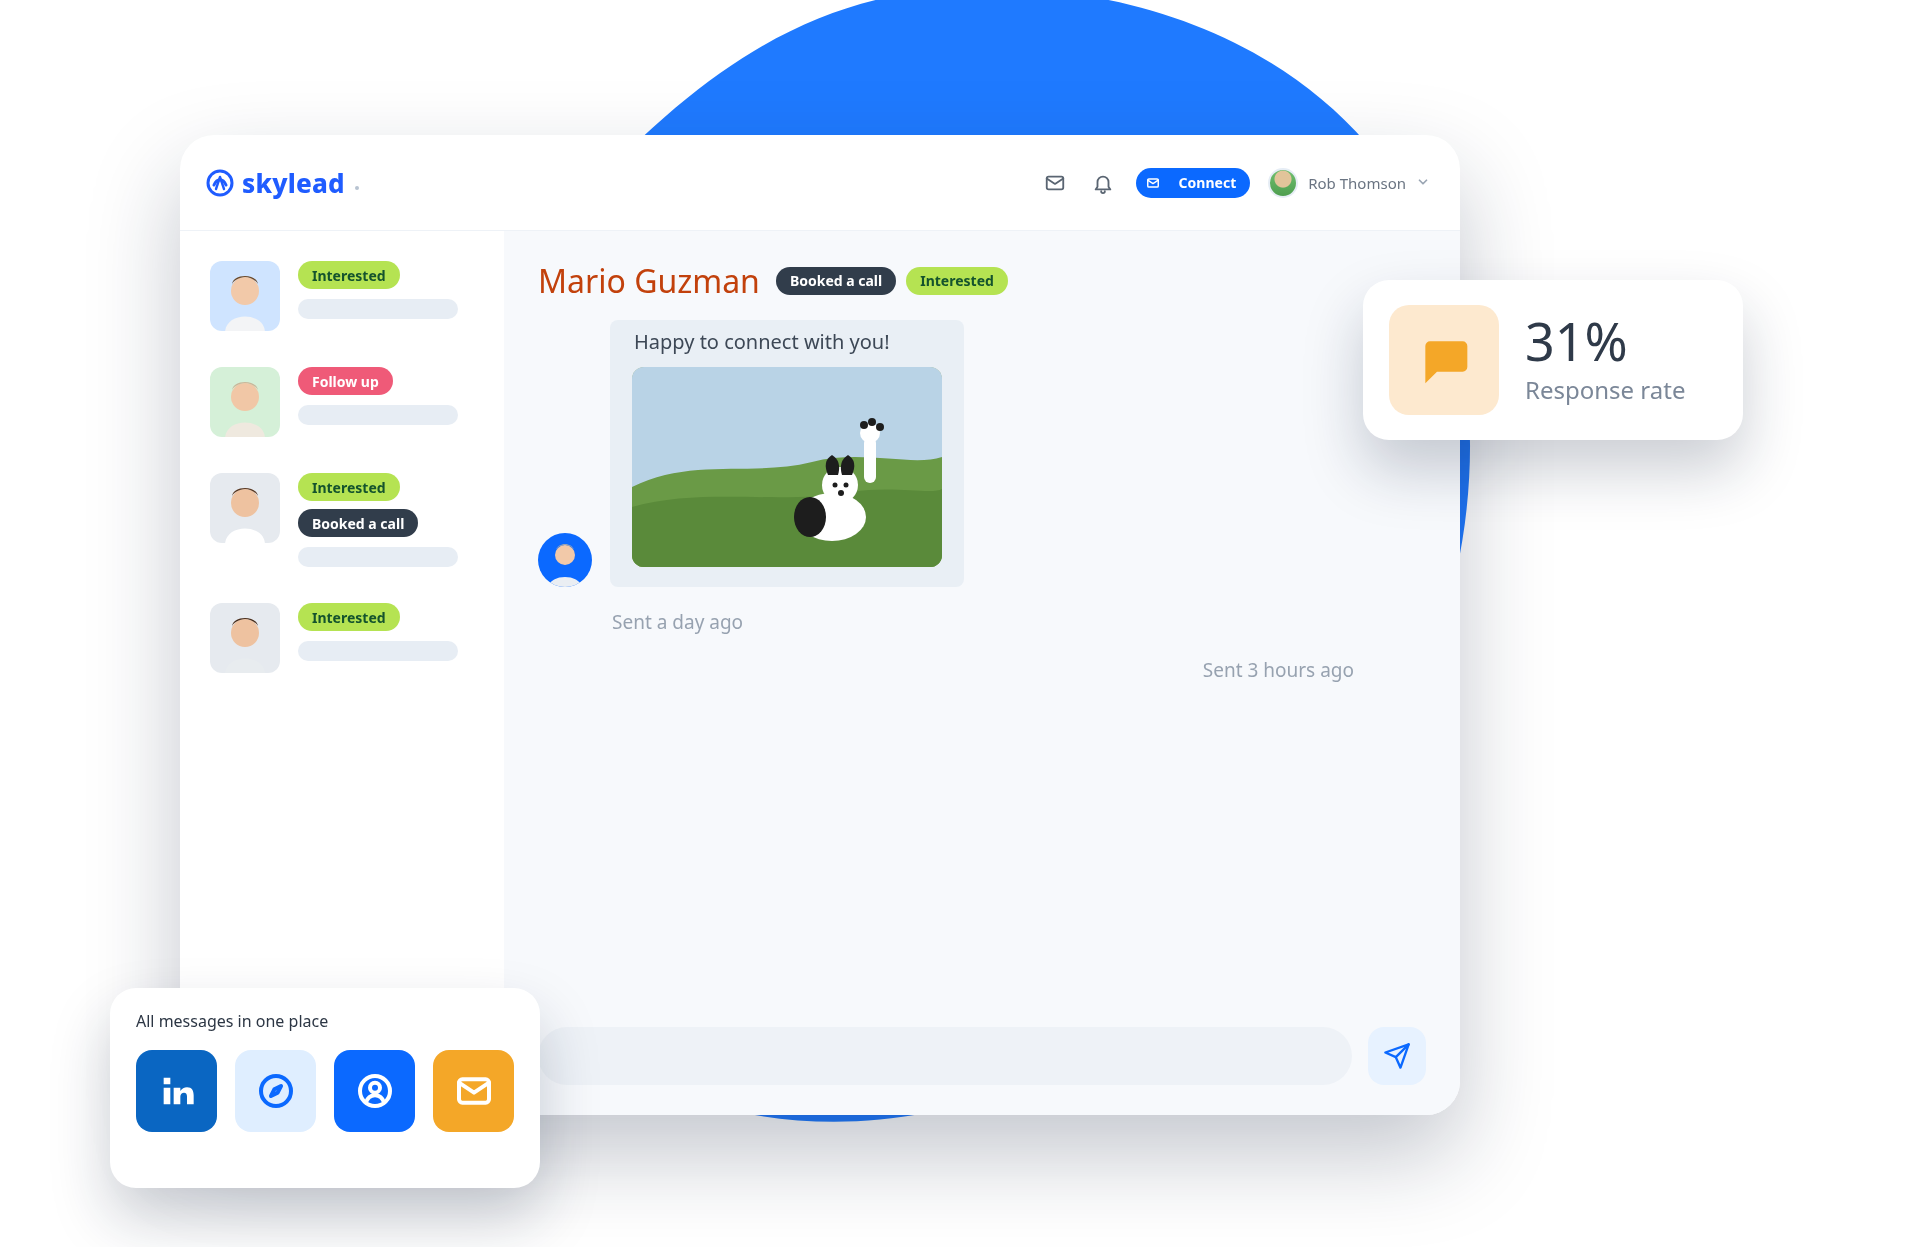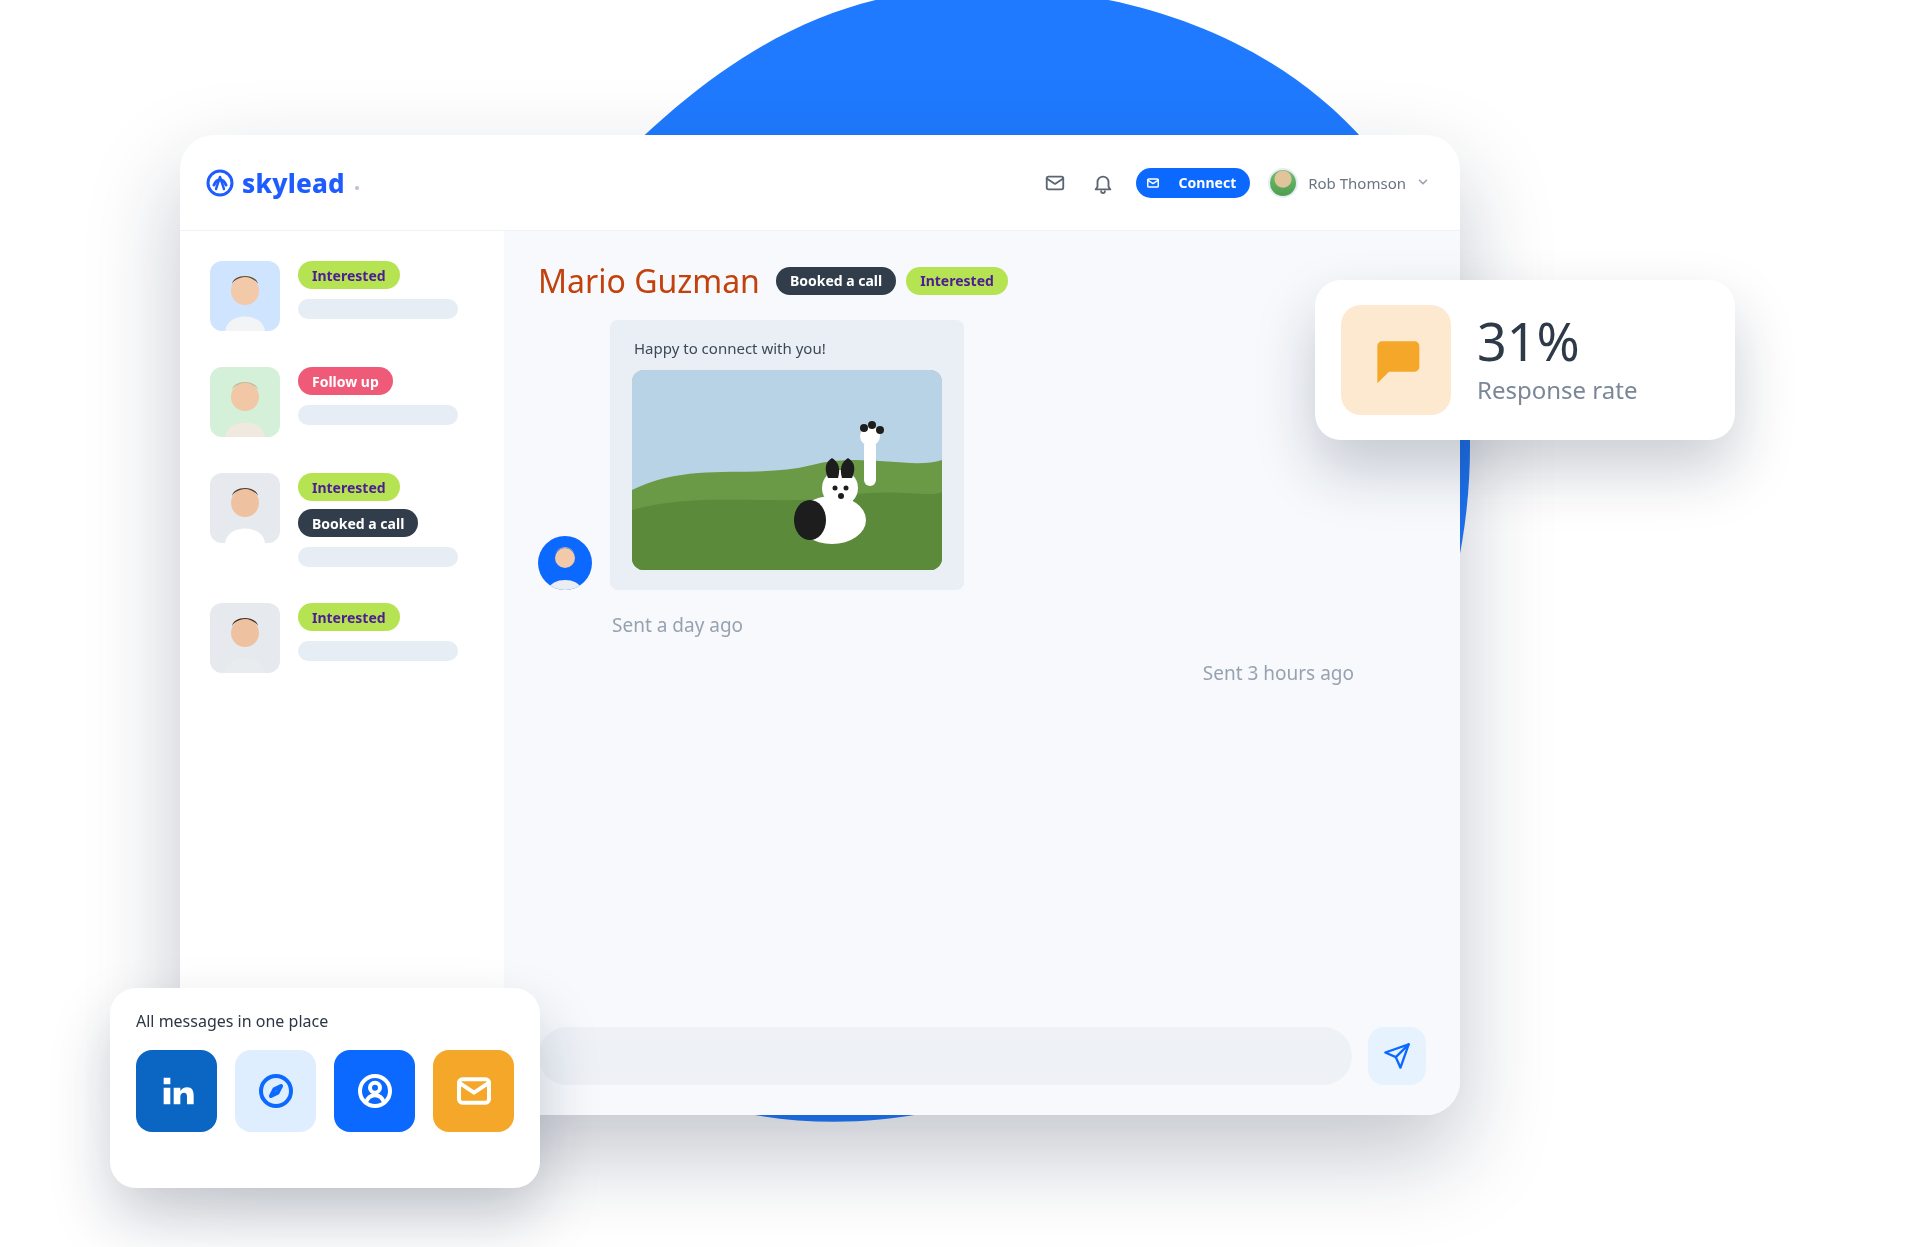--- a/index.html
+++ b/index.html
@@ -109,21 +109,21 @@
   .side-photo.bg-blue{background:#cfe4ff}
   .side-photo.bg-green{background:#d5f0d8}
   .side-photo.bg-purple{background:#e2d7f2}
   .side-photo.bg-gray{background:#e6eaef}
   .side-photo svg{position:absolute;inset:0}
   .pills{display:flex;gap:8px;flex-wrap:wrap;margin-bottom:10px}
   .pill{
     height:28px; padding:0 14px; border-radius:24px; font-size:14px; font-weight:700;
     display:inline-flex; align-items:center; color:#fff;
   }
-  .pill.green{background:var(--pill-green); color:#4c1d95}
+  .pill.green{background:var(--pill-green); color:#14532d}
   .pill.dark{background:var(--pill-dark)}
   .pill.red{background:var(--pill-red)}
   .pill.blue{background:var(--pill-blue)}
   .placeholder-bar{
     width:160px;height:20px;border-radius:14px;background:#e7edf4;margin-top:6px;
   }
 
   .main{
     flex:1; background:#f7f9fc;
     border-radius:0 0 34px 0;
@@ -143,24 +143,24 @@
     background:var(--blue-strong);
     overflow:hidden;flex:0 0 54px;
     display:flex;align-items:flex-end;justify-content:center;
   }
   .msg-avatar.right{
     background:#f6c56a;
   }
   .bubble{
     background:var(--bubble-out);
     border-radius:8px;
-    padding:18px 22px 20px 22px;
+    padding:8px 22px 20px 22px;
     max-width:520px;
     color:#3d4856;
-    font-size:15px;
+    font-size:20px;
   }
   .bubble.in{background:var(--bubble-in)}
   .bubble .bubble-text{margin:0 0 12px 2px}
   .bubble .media{
     width:310px;height:200px;border-radius:12px;overflow:hidden;background:#9db68a;
   }
   .meta{color:#97a2b0;font-size:19px}
   .meta.left{margin-left:74px;margin-top:6px}
   .meta.right{align-self:flex-end;margin-right:72px;margin-top:6px}
 
@@ -173,22 +173,22 @@
   }
   .send-btn{
     width:58px;height:58px;border-radius:16px;background:#e7f2ff;
     display:flex;align-items:center;justify-content:center;color:var(--blue-strong);
     cursor:pointer;
   }
 
   
   .stat-card{
     position:absolute;
-    right:170px; top:280px;
-    width:420px; height:160px;
+    right:162px; top:280px;
+    width:380px; height:160px;
     background:#fff; border-radius:26px;
     box-shadow:0 30px 60px rgba(18,33,58,.22);
     display:flex; align-items:center; gap:26px;
     padding:0 26px;
   }
   .stat-icon{
     width:110px;height:110px;border-radius:20px;
     background:var(--orange-soft);
     display:flex;align-items:center;justify-content:center;color:var(--orange);
   }

